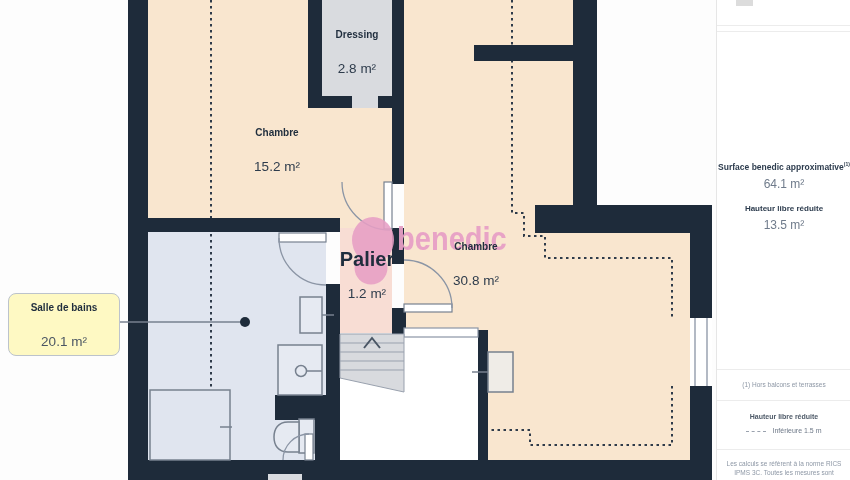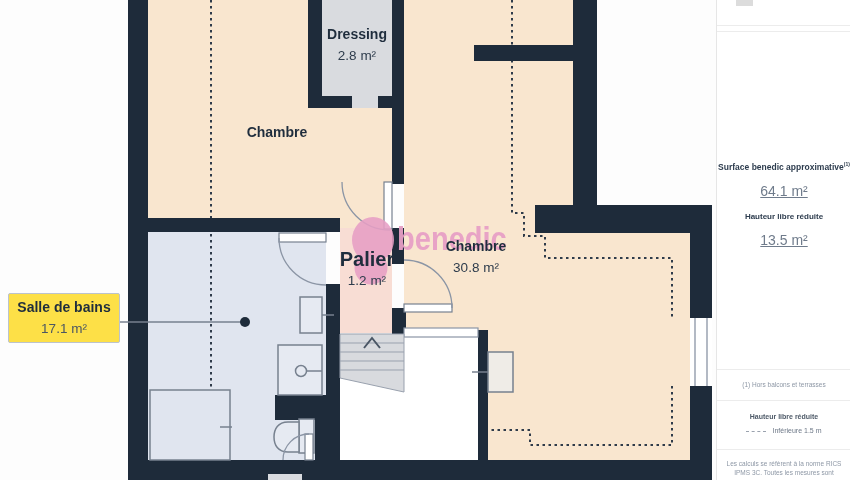--- a/index.html
+++ b/index.html
@@ -1,39 +1,39 @@
 <!DOCTYPE html>
 <html><head>
 <meta charset="utf-8">
 <style>
   html,body{margin:0;padding:0;background:#ffffff;}
   .page{position:relative;width:850px;height:480px;background:#fdfdfd;overflow:hidden;
         font-family:"Liberation Sans",sans-serif;}
   .plan-svg{position:absolute;left:0;top:0;}
   
   .room-label{position:absolute;text-align:center;pointer-events:none;}
-  .room-name{font-size:14px;font-weight:bold;color:#1f2d3d;line-height:17px;}
-  .room-area{font-size:13.5px;color:#2e3c4c;margin-top:5px;line-height:15px;}
+  .room-name{font-size:10px;font-weight:bold;color:#1f2d3d;line-height:17px;}
+  .room-area{font-size:13.5px;color:#2e3c4c;margin-top:18px;line-height:15px;}
   
-  .callout{position:absolute;left:8px;top:293px;width:110px;background:#fde047;
-           border:1.5px solid #bcc3cc;border-radius:2px;text-align:center;padding:5px 0 6px 0;}
+  .callout{position:absolute;left:8px;top:293px;width:110px;background:#fef9c3;
+           border:1.5px solid #bcc3cc;border-radius:8px;text-align:center;padding:5px 0 6px 0;}
   .callout .room-area{color:#4b5663;}
   
   .watermark-text{position:absolute;left:397px;top:221px;font-size:33px;font-weight:bold;
                   color:rgba(231,159,197,0.95);letter-spacing:0px;line-height:36px;
                   transform:scaleX(0.88);transform-origin:left center;}
   
   .sidebar{position:absolute;left:716px;top:0;width:134px;height:480px;background:#ffffff;
            border-left:1px solid #e6e6e6;}
   .sb-line{position:absolute;left:0;width:100%;height:1px;background:#ececec;}
   .sb-topbox{position:absolute;left:19px;top:0;width:17px;height:6px;background:#dcdcdc;}
   .sb-main{position:absolute;top:161px;left:0;width:100%;text-align:center;}
   .sb-label{font-size:8.5px;font-weight:bold;color:#2d3c4e;}
   .sb-label sup{font-size:5px;}
-  .sb-value{font-size:14px;color:#6f7b8b;margin-top:11px;text-decoration:underline;}
+  .sb-value{font-size:12px;color:#6f7b8b;margin-top:5px;}
   .sb-label2{font-size:8px;font-weight:bold;color:#2d3c4e;margin-top:13px;}
   .sb-footnote{position:absolute;top:381px;left:0;width:100%;text-align:center;
                font-size:6.5px;color:#8d97a5;}
   .sb-legend{position:absolute;top:413px;left:0;width:100%;text-align:center;}
   .sb-legend-title{font-size:7px;font-weight:bold;color:#4e5a68;}
   .sb-legend-row{margin-top:7px;font-size:7px;color:#6d7887;}
   .dash{display:inline-block;width:20px;border-top:1.5px dashed #9aa2ae;vertical-align:middle;
         margin-right:6px;}
   .sb-disclaimer{position:absolute;top:459px;left:0;width:100%;text-align:center;
                  font-size:6.5px;color:#8d97a5;line-height:9px;padding:0 3px;box-sizing:border-box;}
@@ -137,35 +137,36 @@
 
   <div class="watermark-text">benedic</div>
 
   <div class="room-label" style="left:307px;top:26px;width:100px;">
     <div class="room-name">Dressing</div>
     <div class="room-area">2.8 m²</div>
   </div>
 
   <div class="room-label" style="left:217px;top:124px;width:120px;">
     <div class="room-name">Chambre</div>
+    <div class="room-area">15.2 m²</div>
   </div>
 
   <div class="room-label" style="left:416px;top:238px;width:120px;">
     <div class="room-name">Chambre</div>
     <div class="room-area">30.8 m²</div>
   </div>
 
   <div class="room-label" style="left:322px;top:251px;width:90px;">
     <div class="room-name" style="font-size:20px;">Palier</div>
     <div class="room-area">1.2 m²</div>
   </div>
 
   <div class="callout">
     <div class="room-name">Salle de bains</div>
-    <div class="room-area">17.1 m²</div>
+    <div class="room-area">20.1 m²</div>
   </div>
 
   <div class="sidebar">
     <div class="sb-topbox"></div>
     <div class="sb-line" style="top:25px;"></div>
     <div class="sb-line" style="top:31px;"></div>
     <div class="sb-line" style="top:369px;"></div>
     <div class="sb-line" style="top:400px;"></div>
     <div class="sb-line" style="top:449px;"></div>
 

